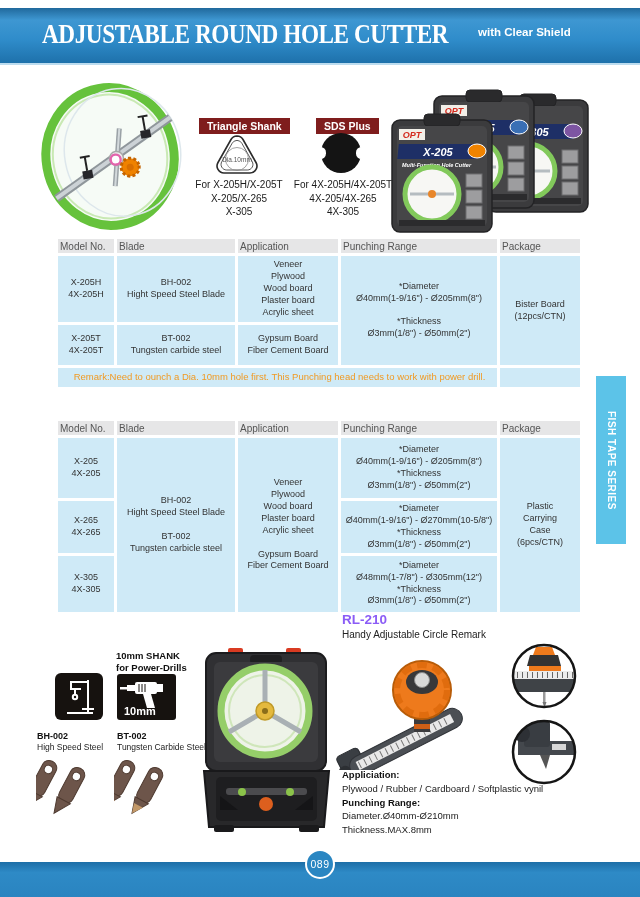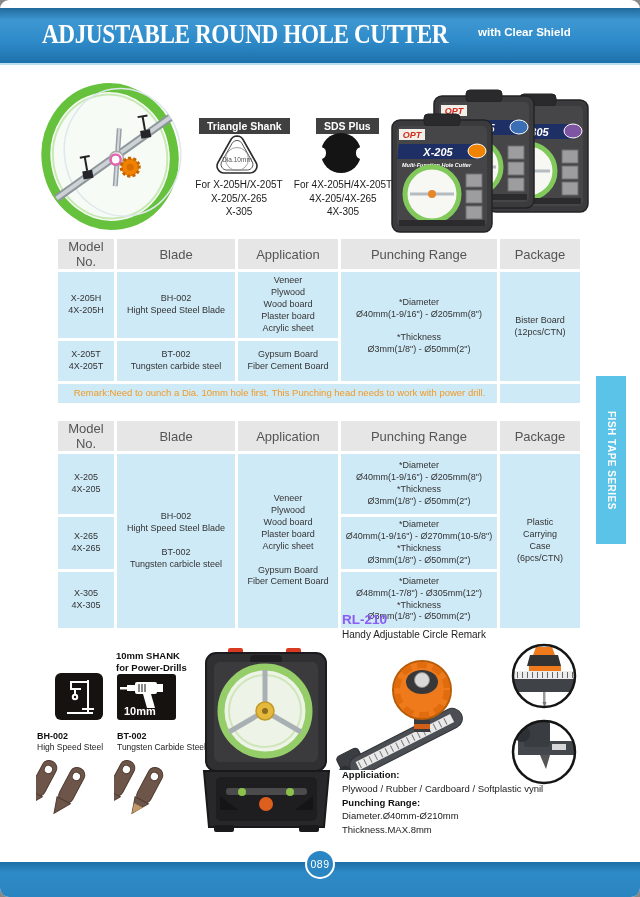--- a/index.html
+++ b/index.html
@@ -1,20 +1,19 @@
 <!DOCTYPE html>
 <html><head>
 <meta charset="utf-8">
 <style>
   html,body{margin:0;padding:0;background:#888;}
   #page{
     position:relative;width:640px;height:897px;background:#ffffff;
     font-family:"Liberation Sans", sans-serif;color:#222;overflow:hidden;
     margin:0 auto;
-    border-radius:9px;
   }
   .abs{position:absolute;}
   .pre{white-space:pre-line;}
 
   
   .topbar{
     position:absolute;left:0;top:8px;width:640px;height:55px;
     background:linear-gradient(180deg,#20699c 0%,#3e97d2 22%,#2f8cca 58%,#1e71ab 100%);
     border-bottom:2px solid #bcdcef;
   }
@@ -24,36 +23,36 @@
     font-size:27px;font-weight:bold;color:#ffffff;letter-spacing:-.5px;
     transform:scaleX(.86);transform-origin:left center;white-space:nowrap;
   }
   .topbar .subtitle{
     position:absolute;left:478px;top:18px;color:#ffffff;
     font-size:11.5px;font-weight:bold;white-space:nowrap;
   }
 
   
   .shank-label{
-    position:absolute;background:#404040;color:#fff;font-weight:bold;
+    position:absolute;background:#7f1d1d;color:#fff;font-weight:bold;
     font-size:10.5px;line-height:14px;padding:1px 8px;white-space:nowrap;
   }
   .shank-lines{
     position:absolute;width:110px;text-align:center;
     font-size:10px;line-height:13.5px;color:#1b1b1b;
   }
 
   
   table.spec{
     position:absolute;border-collapse:separate;border-spacing:3px;
     table-layout:fixed;
   }
   table.spec th{
-    background:#e6e6e7;color:#555;font-weight:normal;font-size:13px;
-    height:14px;padding:0 2px;text-align:center;
+    background:#e6e6e7;color:#555;font-weight:normal;font-size:10px;
+    height:14px;padding:0 2px;text-align:left;
   }
   table.spec td{
     background:#cfeaf7;color:#333;font-size:9px;line-height:1.32;
     text-align:center;vertical-align:middle;padding:2px 2px;
   }
   table.spec td.remark{
     text-align:center;color:#f09a24;font-size:9.5px;padding-left:6px;height:15px;
   }
 
   

